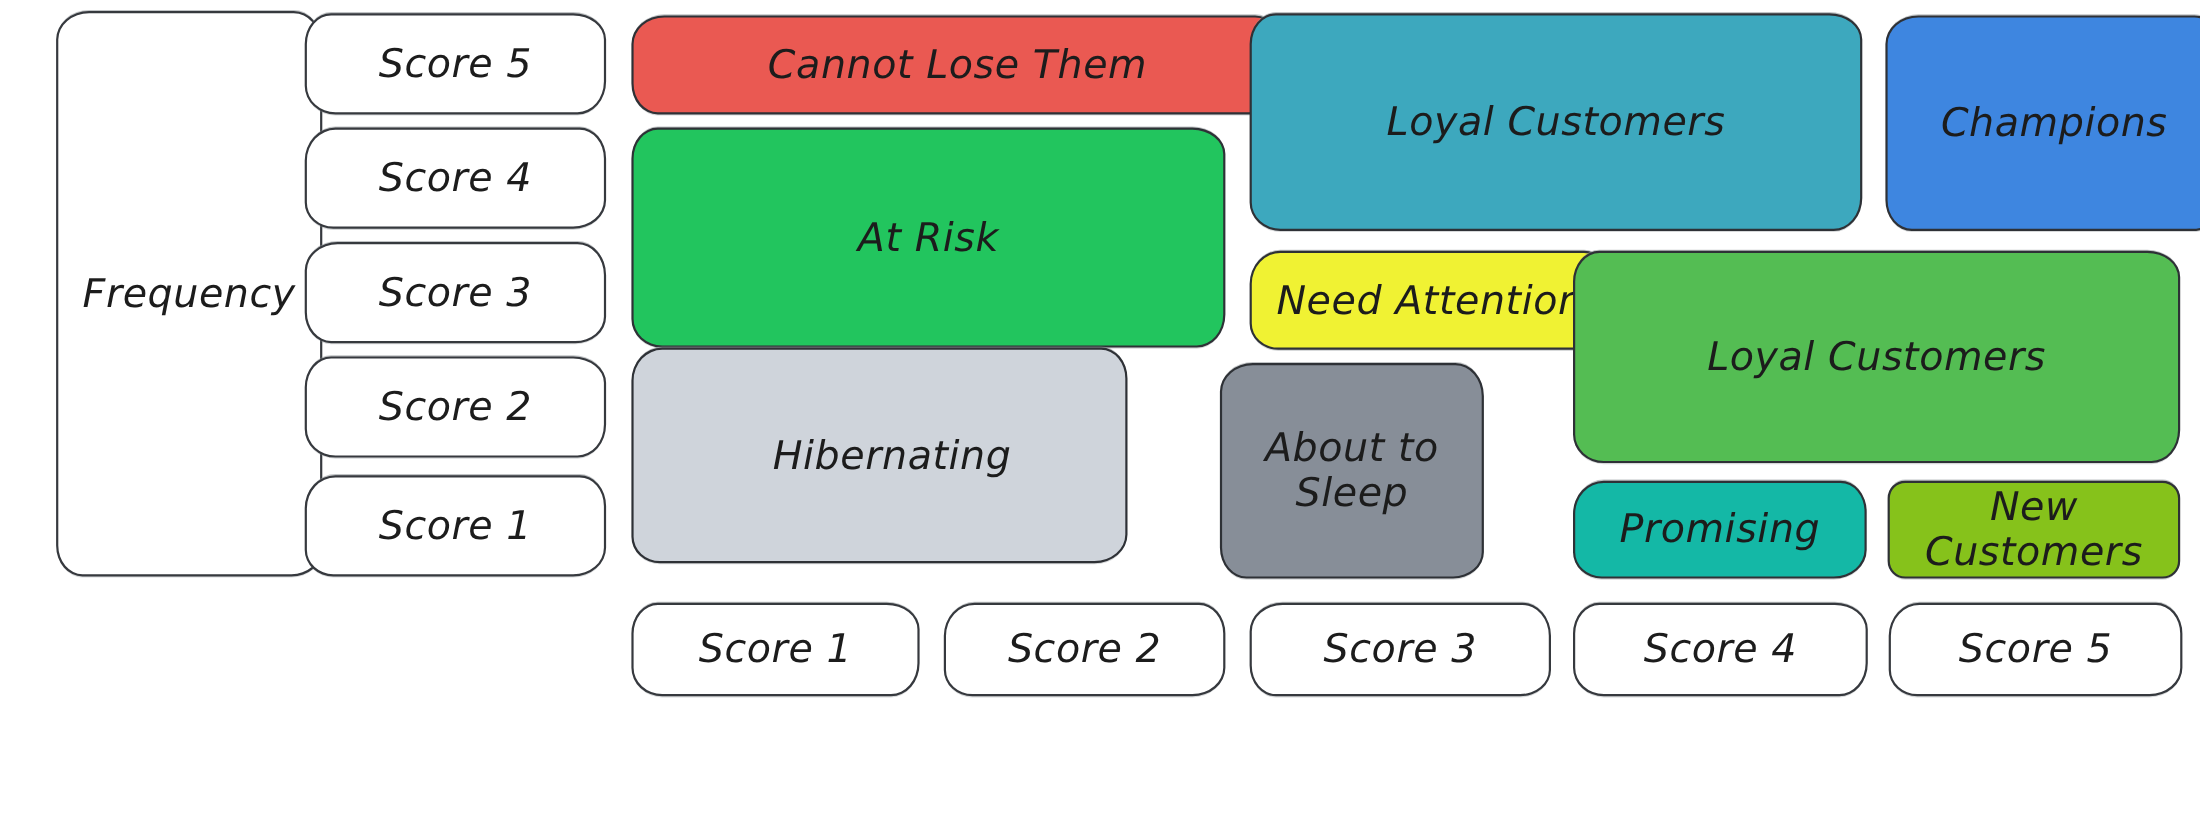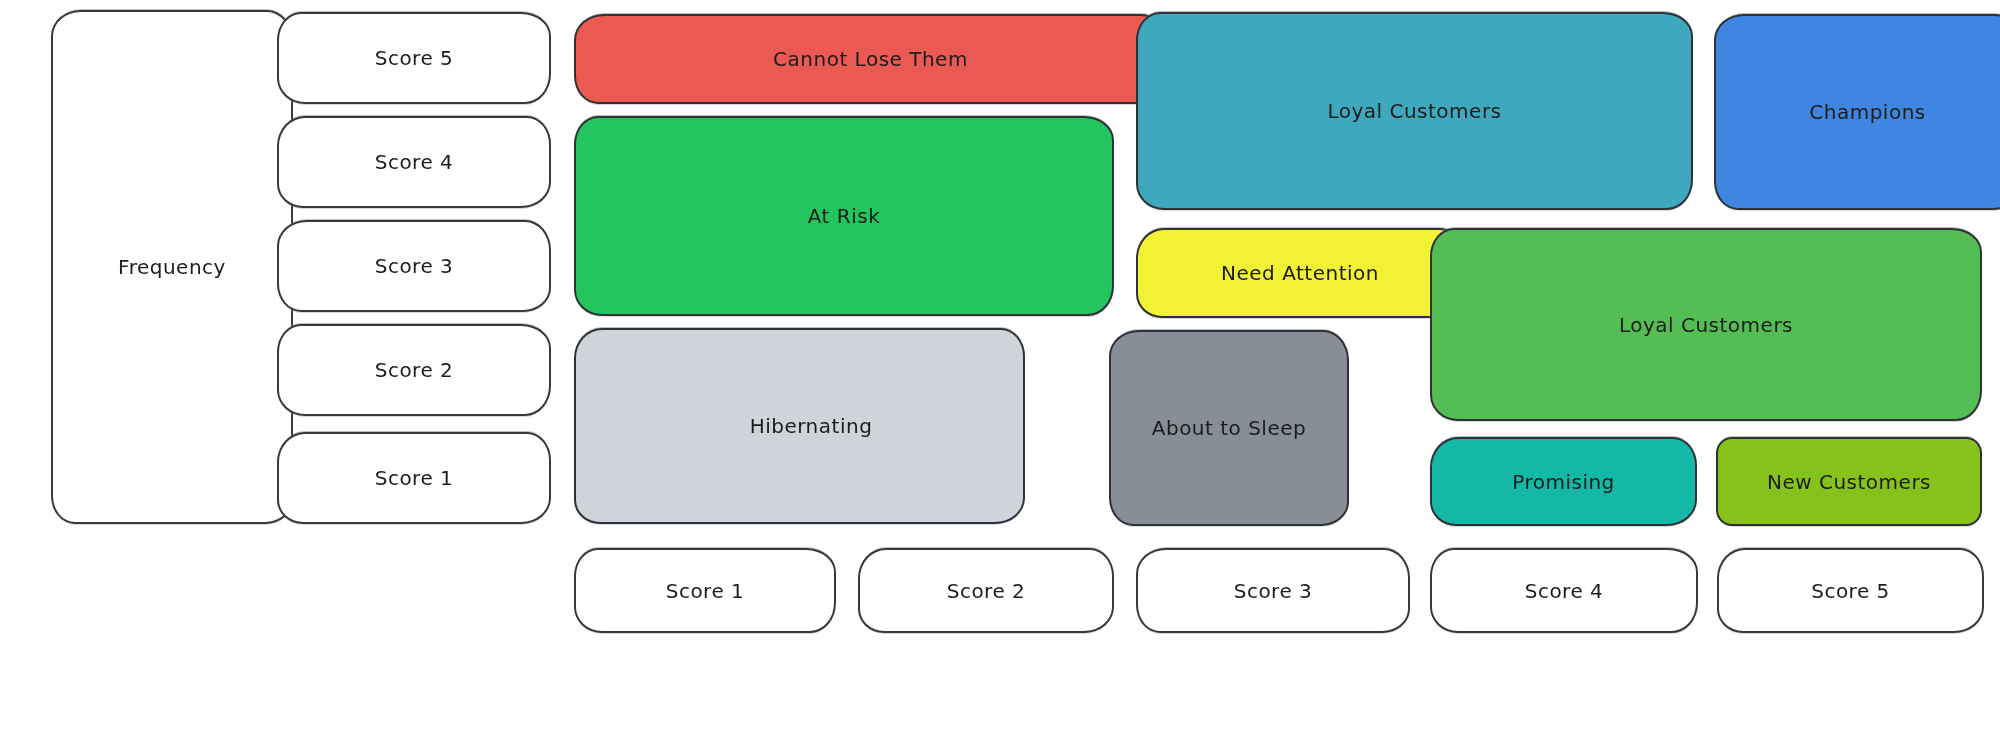--- a/index.html
+++ b/index.html
@@ -17,44 +17,45 @@
   }
   .box {
     position: absolute;
     display: flex;
     align-items: center;
     justify-content: center;
     box-sizing: border-box;
     border: 2.5px solid #36393e;
     background: #ffffff;
     color: #1c1c1c;
-    font-size: 20px;
+    font-size: 36px;
     letter-spacing: 0.5px;
     text-align: center;
     box-shadow: 0 -2px 0 -1px rgba(140,145,150,0.55), 0 2px 0 -1px rgba(140,145,150,0.35);
+    font-style: italic;
   }
   
   .r1 { border-radius: 30px 26px 28px 24px / 26px 30px 24px 28px; }
   .r2 { border-radius: 24px 30px 26px 28px / 28px 24px 30px 26px; }
   .r3 { border-radius: 28px 24px 30px 26px / 30px 28px 26px 24px; }
 
   
   .frequency-box { left: 14px; top: 10px; width: 242px; height: 514px; margin-left: 37px; }
   .fscore { left: 277px; width: 274px; height: 92px; }
   .fscore.s5 { top: 12px; }
   .fscore.s4 { top: 116px; }
   .fscore.s3 { top: 220px; }
   .fscore.s2 { top: 324px; }
   .fscore.s1 { top: 432px; }
 
   
   .seg { border-color: #2e3136; }
   .seg-cannot-lose   { left: 574px;  top: 14px;  width: 593px; height: 90px;  }
   .seg-at-risk       { left: 574px;  top: 116px; width: 540px; height: 200px; }
-  .seg-hibernating   { left: 574px;  top: 328px; width: 451px; height: 196px; padding-left: 23px; }
+  .seg-hibernating   { left: 574px;  top: 316px; width: 451px; height: 196px; padding-left: 23px; }
   .seg-loyal-teal    { left: 1136px; top: 12px;  width: 557px; height: 198px; }
   .seg-champions     { left: 1714px; top: 14px;  width: 307px; height: 196px; }
   .seg-need-attn     { left: 1136px; top: 228px; width: 328px; height: 90px;  }
   .seg-about-sleep   { left: 1109px; top: 330px; width: 240px; height: 196px; }
   .seg-loyal-green   { left: 1430px; top: 228px; width: 552px; height: 193px; }
   .seg-promising     { left: 1430px; top: 437px; width: 267px; height: 89px;  }
   .seg-new-customers { left: 1716px; top: 437px; width: 266px; height: 89px; border-radius: 16px;  }
 
   
   .rscore { top: 548px; height: 85px; }

